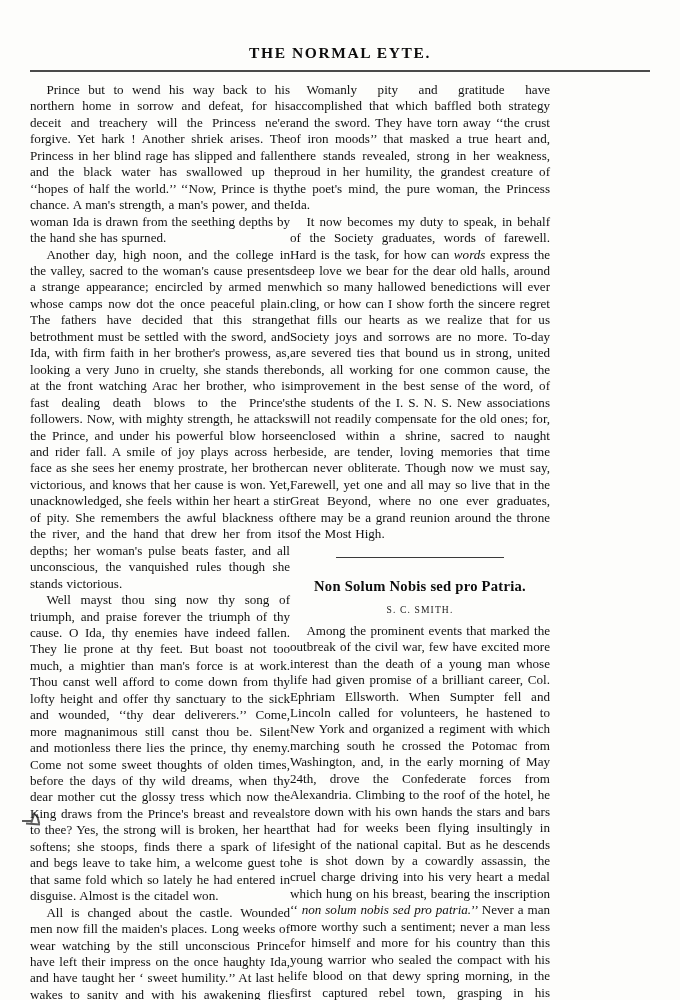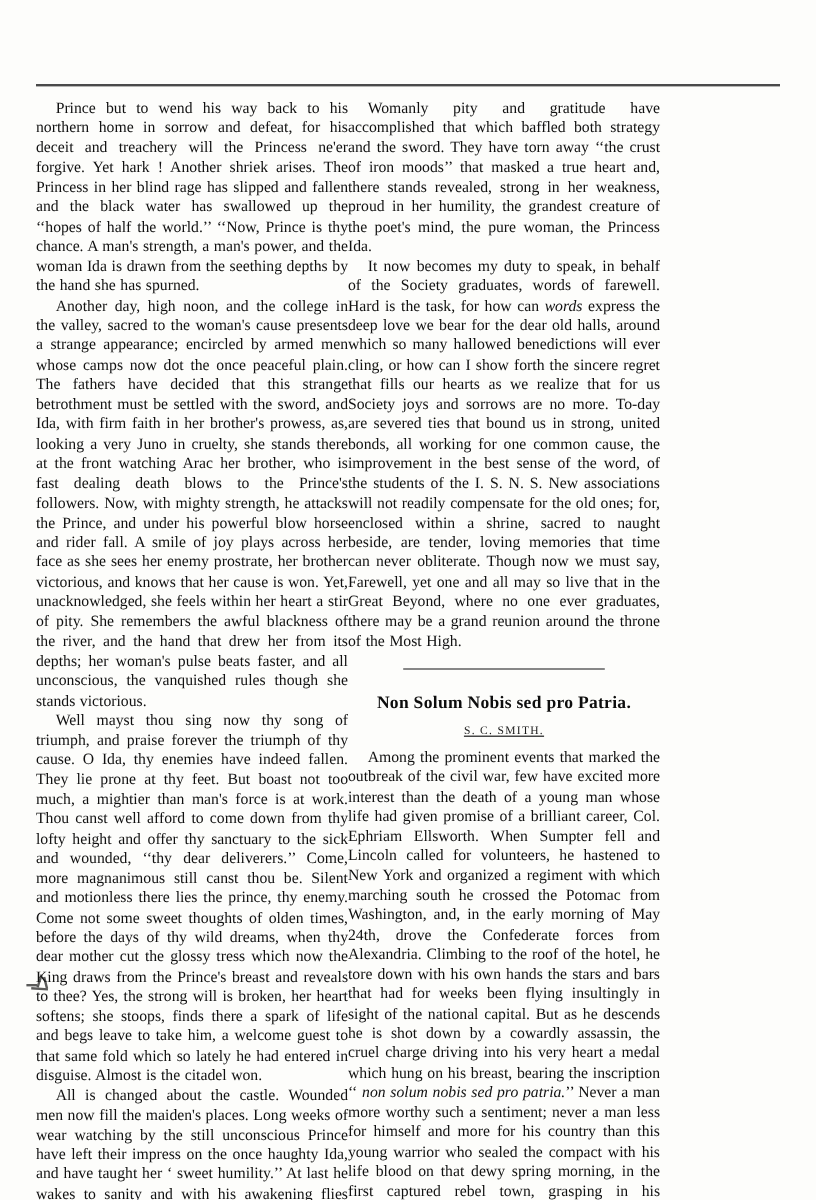--- a/index.html
+++ b/index.html
@@ -94,21 +94,20 @@
     font-size: 14.6px;
     letter-spacing: 0.25px;
     color: #0d0d0d;
   }
   .article-byline {
     margin: 9px 0 8px 0;
     text-align: center;
     font-size: 9.6px;
     letter-spacing: 1.1px;
     color: #1a1a1a;
-    text-decoration: underline;
   }
 
   em.ital { }
 
   
   .scan-smudge {
     position: absolute;
     left: 22px;
     top: 812px;
     width: 34px;
@@ -124,20 +123,23 @@
   .sm1 { left: 10px; top: 0px;  width: 2px; height: 11px; transform: rotate(18deg); }
   .sm2 { left: 15px; top: 2px;  width: 2px; height: 10px; transform: rotate(-14deg); }
   .sm3 { left: 0px;  top: 8px;  width: 9px; height: 2px; }
   .sm4 { left: 4px;  top: 11px; width: 14px; height: 2px; transform: rotate(4deg); }
 </style>
 </head>
 <body>
 
 <div class="page">
 
+  <div class="masthead">
+    <div class="masthead-title">THE NORMAL EYTE.</div>
+  </div>
   <div class="head-rule"></div>
 
   <div class="columns">
 
     <div class="col">
       <p class="para">Prince but to wend his way back to his northern home in sorrow and defeat, for his deceit and treachery will the Princess ne'er forgive. Yet hark ! Another shriek arises. The Princess in her blind rage has slipped and fallen and the black water has swallowed up the ‘‘hopes of half the world.’’ ‘‘Now, Prince is thy chance. A man's strength, a man's power, and the woman Ida is drawn from the seething depths by the hand she has spurned.</p>
       <p class="para">Another day, high noon, and the college in the valley, sacred to the woman's cause presents a strange appearance; encircled by armed men whose camps now dot the once peaceful plain. The fathers have decided that this strange betrothment must be settled with the sword, and Ida, with firm faith in her brother's prowess, as, looking a very Juno in cruelty, she stands there at the front watching Arac her brother, who is fast dealing death blows to the Prince's followers. Now, with mighty strength, he attacks the Prince, and under his powerful blow horse and rider fall. A smile of joy plays across her face as she sees her enemy prostrate, her brother victorious, and knows that her cause is won. Yet, unacknowledged, she feels within her heart a stir of pity. She remembers the awful blackness of the river, and the hand that drew her from its depths; her woman's pulse beats faster, and all unconscious, the vanquished rules though she stands victorious.</p>
       <p class="para">Well mayst thou sing now thy song of triumph, and praise forever the triumph of thy cause. O Ida, thy enemies have indeed fallen. They lie prone at thy feet. But boast not too much, a mightier than man's force is at work. Thou canst well afford to come down from thy lofty height and offer thy sanctuary to the sick and wounded, ‘‘thy dear deliverers.’’ Come, more magnanimous still canst thou be. Silent and motionless there lies the prince, thy enemy. Come not some sweet thoughts of olden times, before the days of thy wild dreams, when thy dear mother cut the glossy tress which now the King draws from the Prince's breast and reveals to thee? Yes, the strong will is broken, her heart softens; she stoops, finds there a spark of life and begs leave to take him, a welcome guest to that same fold which so lately he had entered in disguise. Almost is the citadel won.</p>
       <p class="para">All is changed about the castle. Wounded men now fill the maiden's places. Long weeks of wear watching by the still unconscious Prince have left their impress on the once haughty Ida, and have taught her ‘ sweet humility.’’ At last he wakes to sanity and with his awakening flies away all her grand imaginations, and the citadel is won. Ida has learned her lesson:</p>
       <div class="verse">

